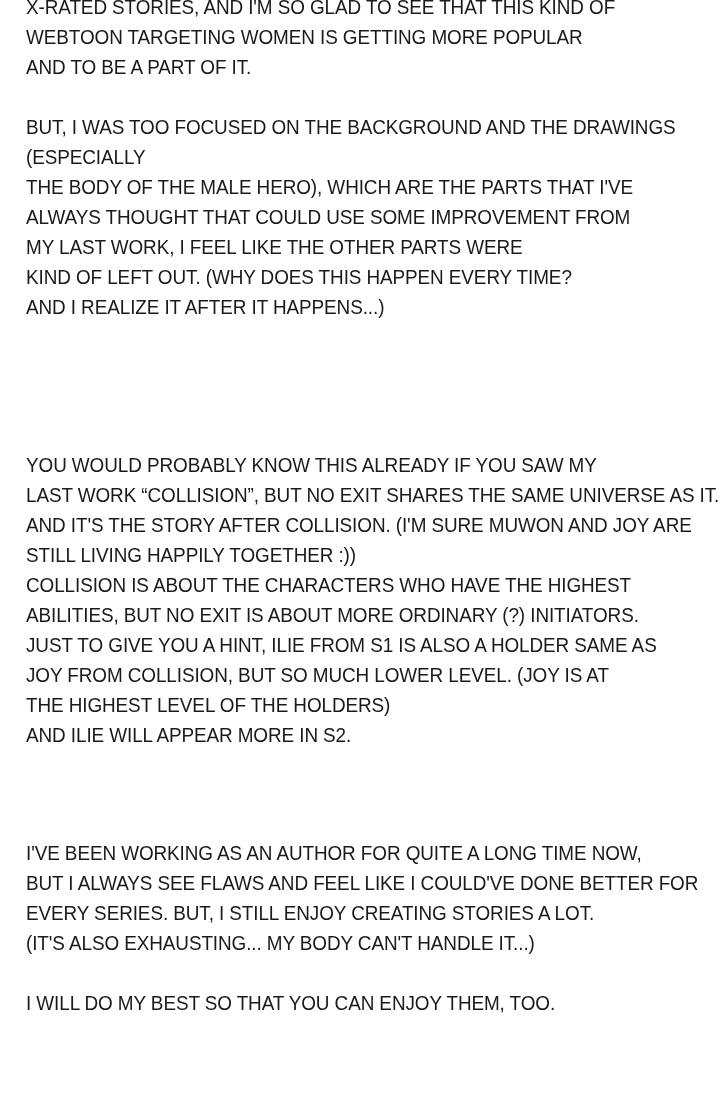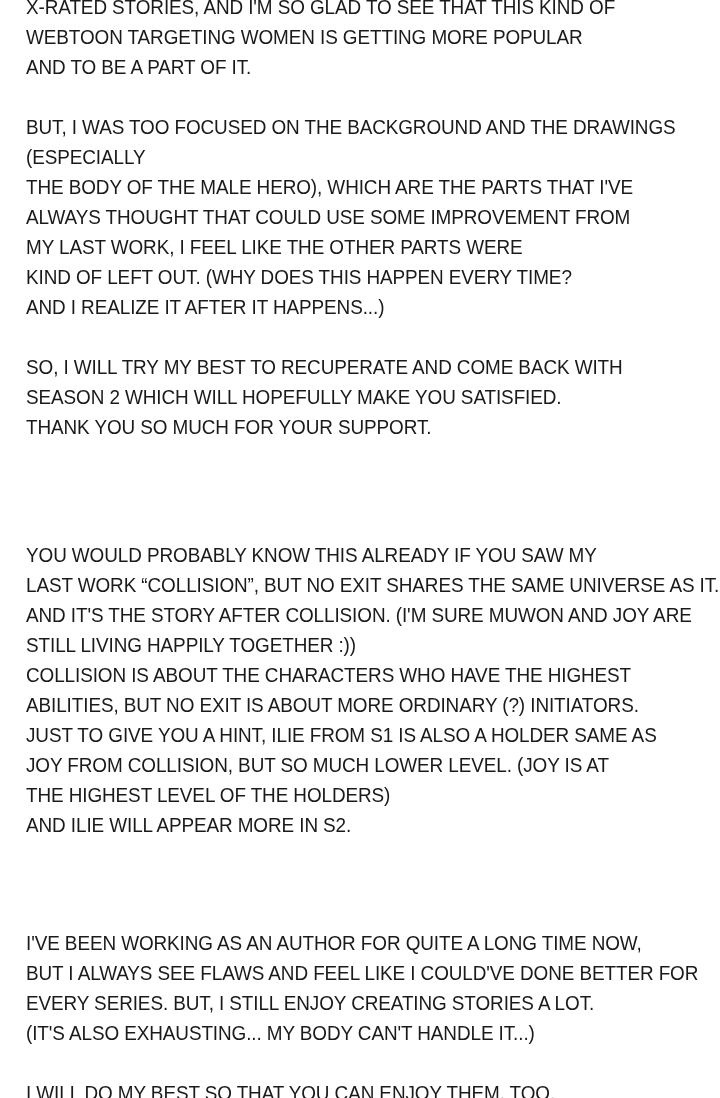--- a/index.html
+++ b/index.html
@@ -60,25 +60,20 @@
     <div class="line">(ESPECIALLY</div>
     <div class="line">THE BODY OF THE MALE HERO), WHICH ARE THE PARTS THAT I'VE</div>
     <div class="line">ALWAYS THOUGHT THAT COULD USE SOME IMPROVEMENT FROM</div>
     <div class="line">MY LAST WORK, I FEEL LIKE THE OTHER PARTS WERE</div>
     <div class="line">KIND OF LEFT OUT. (WHY DOES THIS HAPPEN EVERY TIME?</div>
     <div class="line">AND I REALIZE IT AFTER IT HAPPENS...)</div>
   </div>
 
   <div class="gap-sm"></div>
 
-  <div class="block">
-    <div class="line">SO, I WILL TRY MY BEST TO RECUPERATE AND COME BACK WITH</div>
-    <div class="line">SEASON 2 WHICH WILL HOPEFULLY MAKE YOU SATISFIED.</div>
-    <div class="line">THANK YOU SO MUCH FOR YOUR SUPPORT.</div>
-  </div>
 
   <div class="gap-lg"></div>
 
   <div class="block">
     <div class="line">YOU WOULD PROBABLY KNOW THIS ALREADY IF YOU SAW MY</div>
     <div class="line">LAST WORK “COLLISION”, BUT NO EXIT SHARES THE SAME UNIVERSE AS IT.</div>
     <div class="line">AND IT'S THE STORY AFTER COLLISION. (I'M SURE MUWON AND JOY ARE</div>
     <div class="line">STILL LIVING HAPPILY TOGETHER :))</div>
     <div class="line">COLLISION IS ABOUT THE CHARACTERS WHO HAVE THE HIGHEST</div>
     <div class="line">ABILITIES, BUT NO EXIT IS ABOUT MORE ORDINARY (?) INITIATORS.</div>

